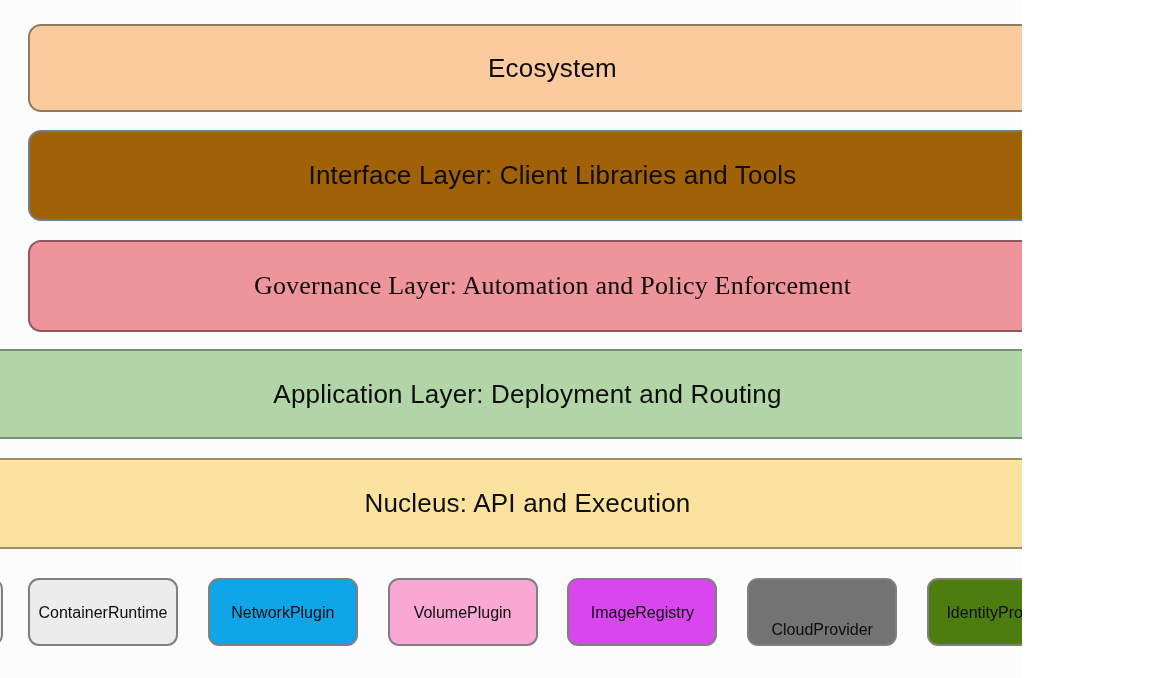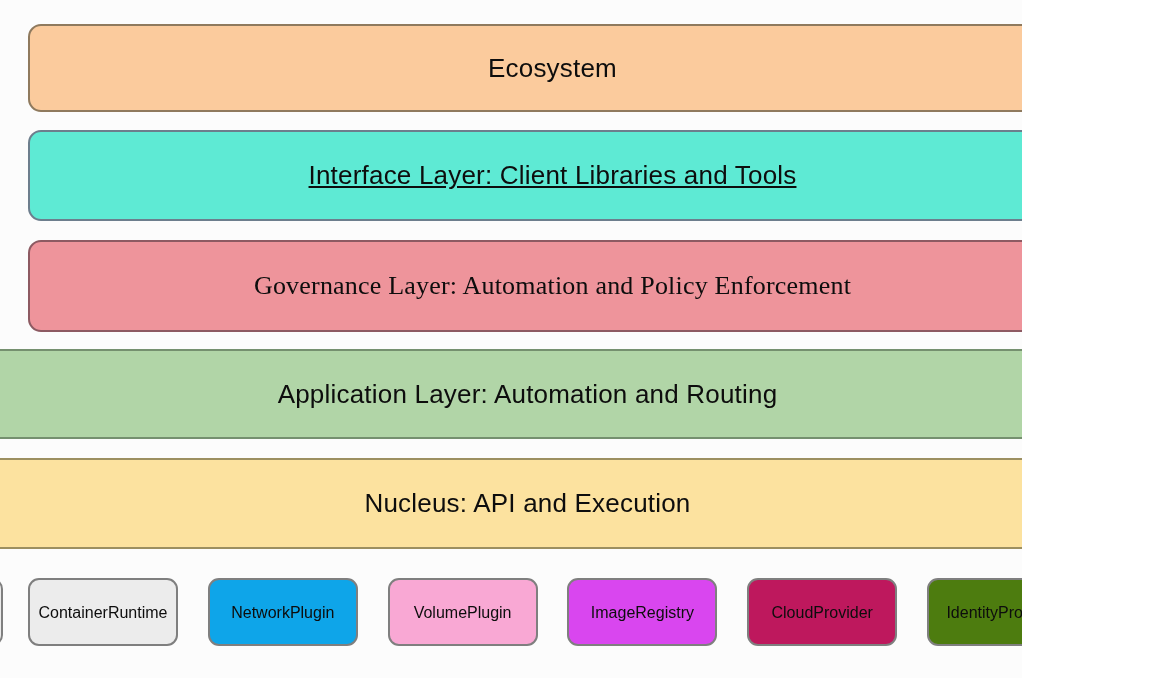--- a/index.html
+++ b/index.html
@@ -72,30 +72,30 @@
 </style>
 </head>
 <body>
 
 <div class="canvas">
 
   <div class="layer layer-0" style="background-color: rgb(251, 203, 157); border-color: rgb(143, 122, 94);">
     <span>Ecosystem</span>
   </div>
 
-  <div class="layer layer-1" style="background-color: #5eead4; border-color: rgb(109, 126, 141); text-decoration: underline;">
+  <div class="layer layer-1" style="background-color: #a16207; border-color: rgb(109, 126, 141);">
     <span>Interface Layer: Client Libraries and Tools</span>
   </div>
 
   <div class="layer layer-2" style="background-color: rgb(238, 148, 155); border-color: rgb(141, 90, 98);">
     <span>Governance Layer: Automation and Policy Enforcement</span>
   </div>
 
   <div class="layer layer-3" style="background-color: rgb(177, 213, 167); border-color: rgb(117, 144, 111);">
-    <span>Application Layer: Automation and Routing</span>
+    <span>Application Layer: Deployment and Routing</span>
   </div>
 
   <div class="layer layer-4" style="background-color: rgb(252, 226, 159); border-color: rgb(156, 143, 96);">
     <span>Nucleus: API and Execution</span>
   </div>
 
   <div class="provider-sliver" style="background-color: rgb(236, 236, 236); border-color: rgb(127, 127, 127);"></div>
 
   <div class="providers-row">
 
@@ -112,21 +112,21 @@
     <div class="provider-box" style="background-color: #f9a8d4; border-color: rgb(127, 127, 127);">
       <span>Volume</span>
       <span>Plugin</span>
     </div>
 
     <div class="provider-box" style="background-color: #d946ef; border-color: rgb(127, 127, 127);">
       <span>Image</span>
       <span>Registry</span>
     </div>
 
-    <div class="provider-box" style="background-color: #be185d; border-color: rgb(127, 127, 127);">
+    <div class="provider-box" style="background-color: #737373; border-color: rgb(127, 127, 127); align-items: flex-end;">
       <span>Cloud</span>
       <span>Provider</span>
     </div>
 
     <div class="provider-box" style="background-color: #4d7c0f; border-color: rgb(127, 127, 127);">
       <span>Identity</span>
       <span>Provider</span>
     </div>
 
   </div>

